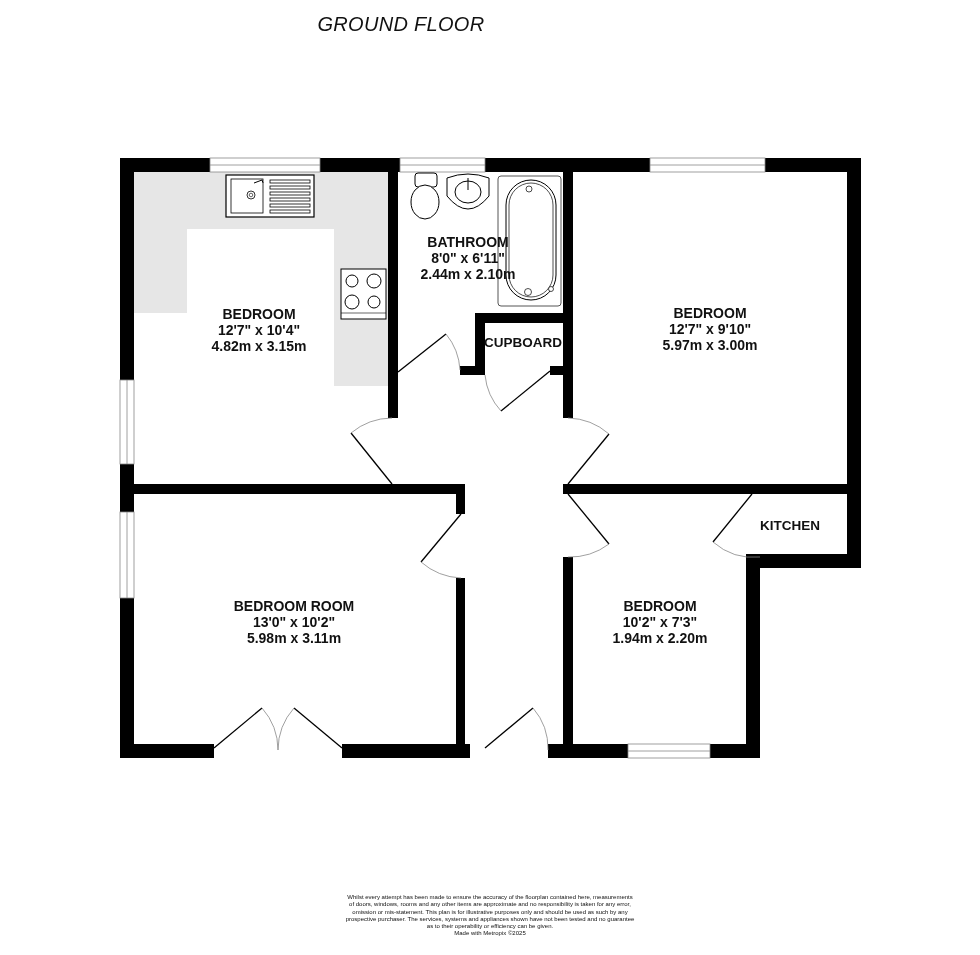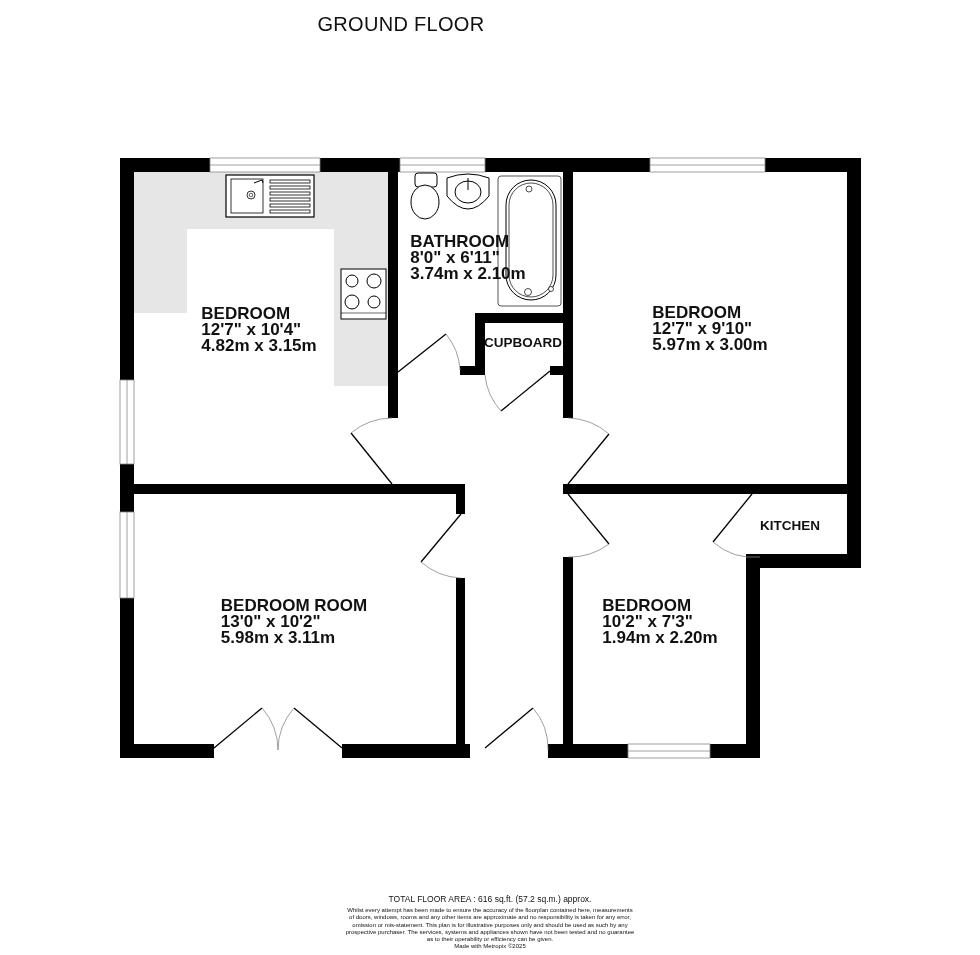--- a/index.html
+++ b/index.html
@@ -1,21 +1,21 @@
 <!DOCTYPE html>
 <html><head>
 <meta charset="utf-8">
 <style>
   html, body { margin: 0; padding: 0; background: #ffffff; }
   body { width: 980px; height: 955px; position: relative; overflow: hidden; font-family: "Liberation Sans", sans-serif; color: #111; }
-  .header { position: absolute; left: 0; top: 12px; width: 804px; text-align: center; }
+  .header { position: absolute; left: 0; top: 12px; width: 804px; text-align: center; font-style: italic; }
   .header .title { font-size: 20px; letter-spacing: 0.3px; line-height: 24px; margin-left: -2px; }
   .header .subtitle { font-size: 20px; line-height: 24px; margin-left: 38px; }
   svg.plan { position: absolute; left: 0; top: 0; }
-  .room-label { position: absolute; font-weight: bold; font-size: 17px; line-height: 16px; transform: translateX(-50%); white-space: nowrap; }
+  .room-label { position: absolute; text-align: center; font-weight: bold; font-size: 14px; line-height: 16px; transform: translateX(-50%); white-space: nowrap; }
   .room-label .dim { display: block; }
   .footer { position: absolute; left: 300px; width: 380px; top: 894px; text-align: center; }
   .footer .total { font-size: 8.5px; margin-bottom: 3px; }
   .footer .disclaimer { font-size: 6px; line-height: 7.3px; }
   .small-label { position: absolute; font-weight: bold; font-size: 13.5px; }
 </style>
 </head>
 <body>
 
 <div class="header">
@@ -164,42 +164,41 @@
 </svg>
 
 <div class="room-label" style="left:259px; top:306px;">
   <span class="dim">BEDROOM</span>
   <span class="dim">12'7"  x 10'4"</span>
   <span class="dim">4.82m  x 3.15m</span>
 </div>
 <div class="room-label" style="left:468px; top:234px;">
   <span class="dim">BATHROOM</span>
   <span class="dim">8'0"  x 6'11"</span>
-  <span class="dim">3.74m  x 2.10m</span>
+  <span class="dim">2.44m  x 2.10m</span>
 </div>
 <div class="room-label" style="left:710px; top:305px;">
   <span class="dim">BEDROOM</span>
   <span class="dim">12'7"  x 9'10"</span>
   <span class="dim">5.97m  x 3.00m</span>
 </div>
 <div class="room-label" style="left:294px; top:598px;">
   <span class="dim">BEDROOM ROOM</span>
   <span class="dim">13'0"  x 10'2"</span>
   <span class="dim">5.98m  x 3.11m</span>
 </div>
 <div class="room-label" style="left:660px; top:598px;">
   <span class="dim">BEDROOM</span>
   <span class="dim">10'2"  x 7'3"</span>
   <span class="dim">1.94m  x 2.20m</span>
 </div>
 <div class="small-label" style="left:484px; top:335px;">CUPBOARD</div>
 <div class="small-label" style="left:760px; top:518px;">KITCHEN</div>
 
 <div class="footer">
-  <div class="total">TOTAL FLOOR AREA : 616 sq.ft. (57.2 sq.m.) approx.</div>
   <div class="disclaimer">
     <div>Whilst every attempt has been made to ensure the accuracy of the floorplan contained here, measurements</div>
     <div>of doors, windows, rooms and any other items are approximate and no responsibility is taken for any error,</div>
     <div>omission or mis-statement. This plan is for illustrative purposes only and should be used as such by any</div>
     <div>prospective purchaser. The services, systems and appliances shown have not been tested and no guarantee</div>
     <div>as to their operability or efficiency can be given.</div>
     <div>Made with Metropix ©2025</div>
   </div>
 </div>
 

